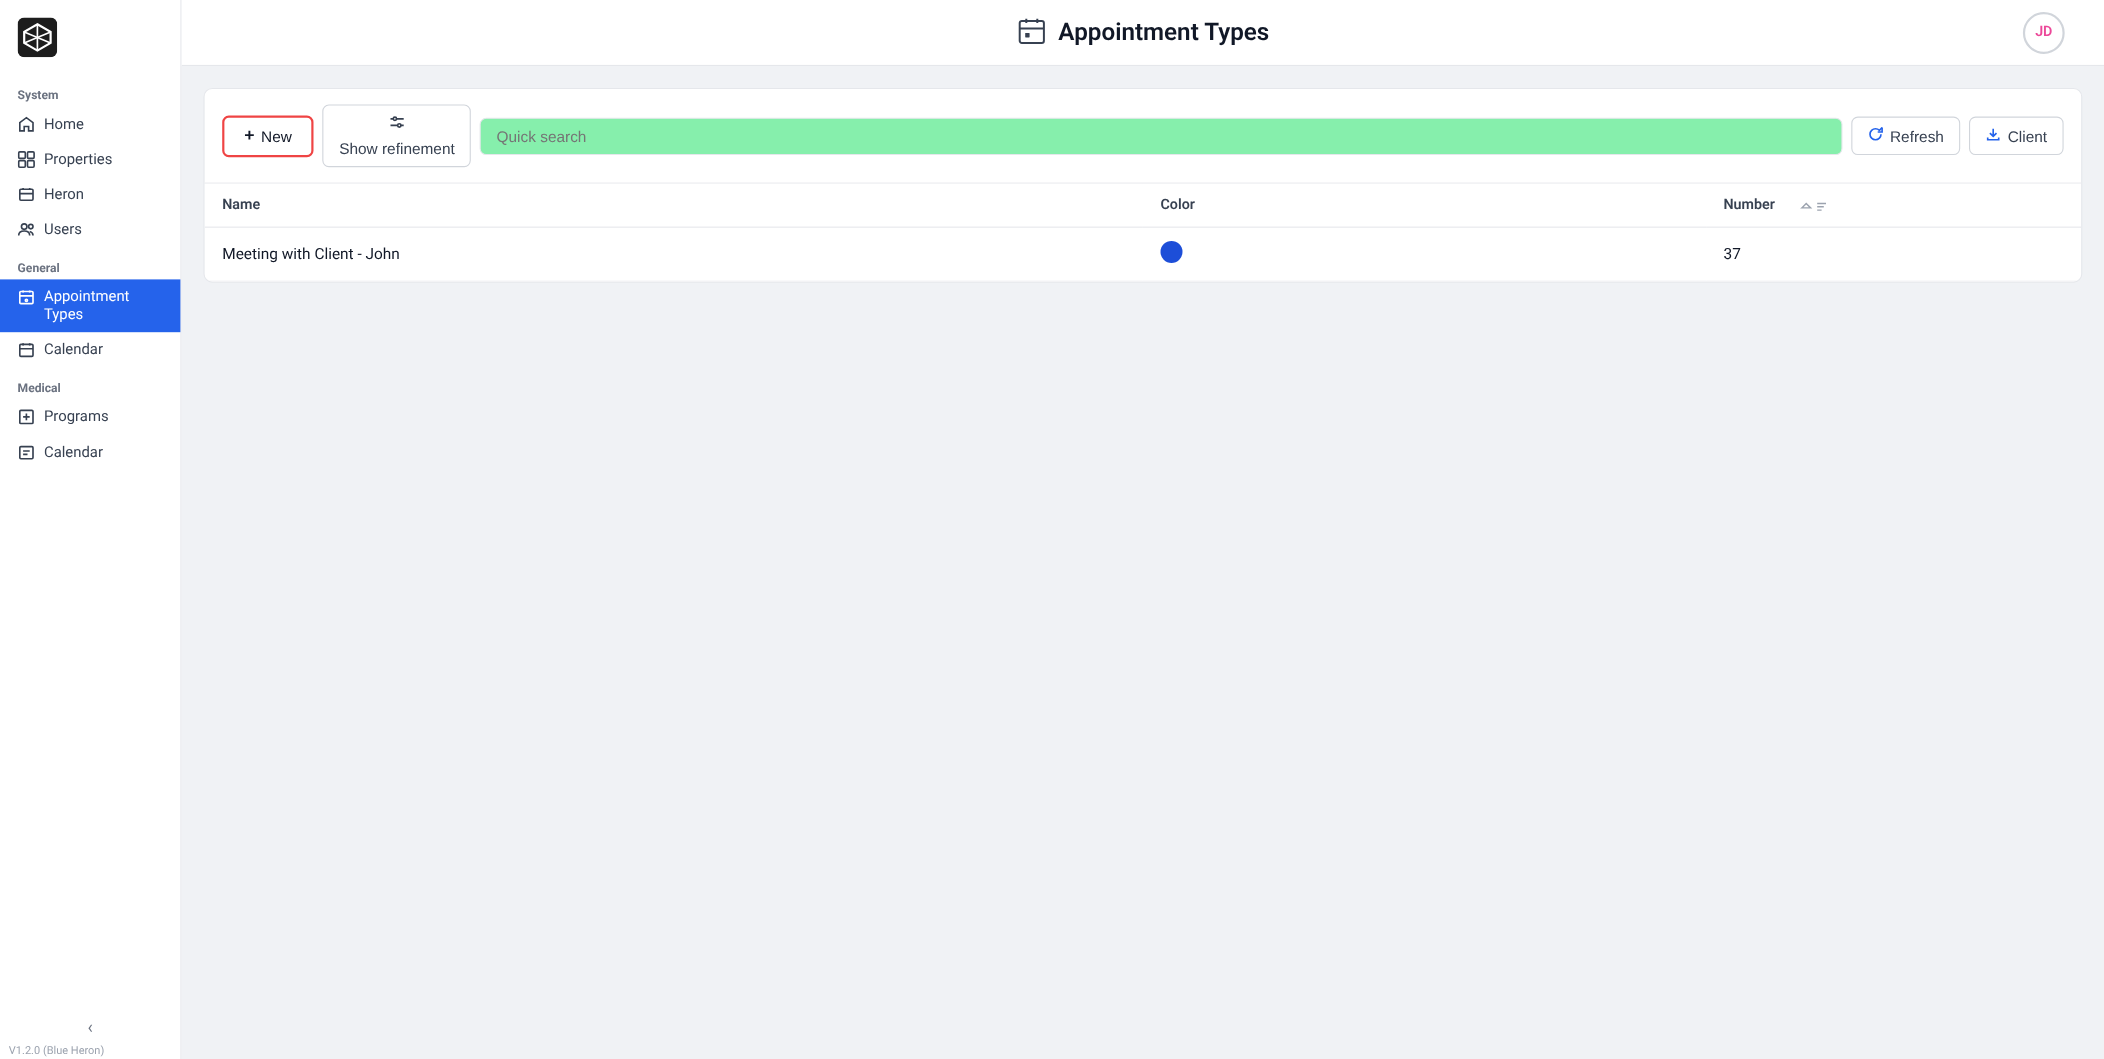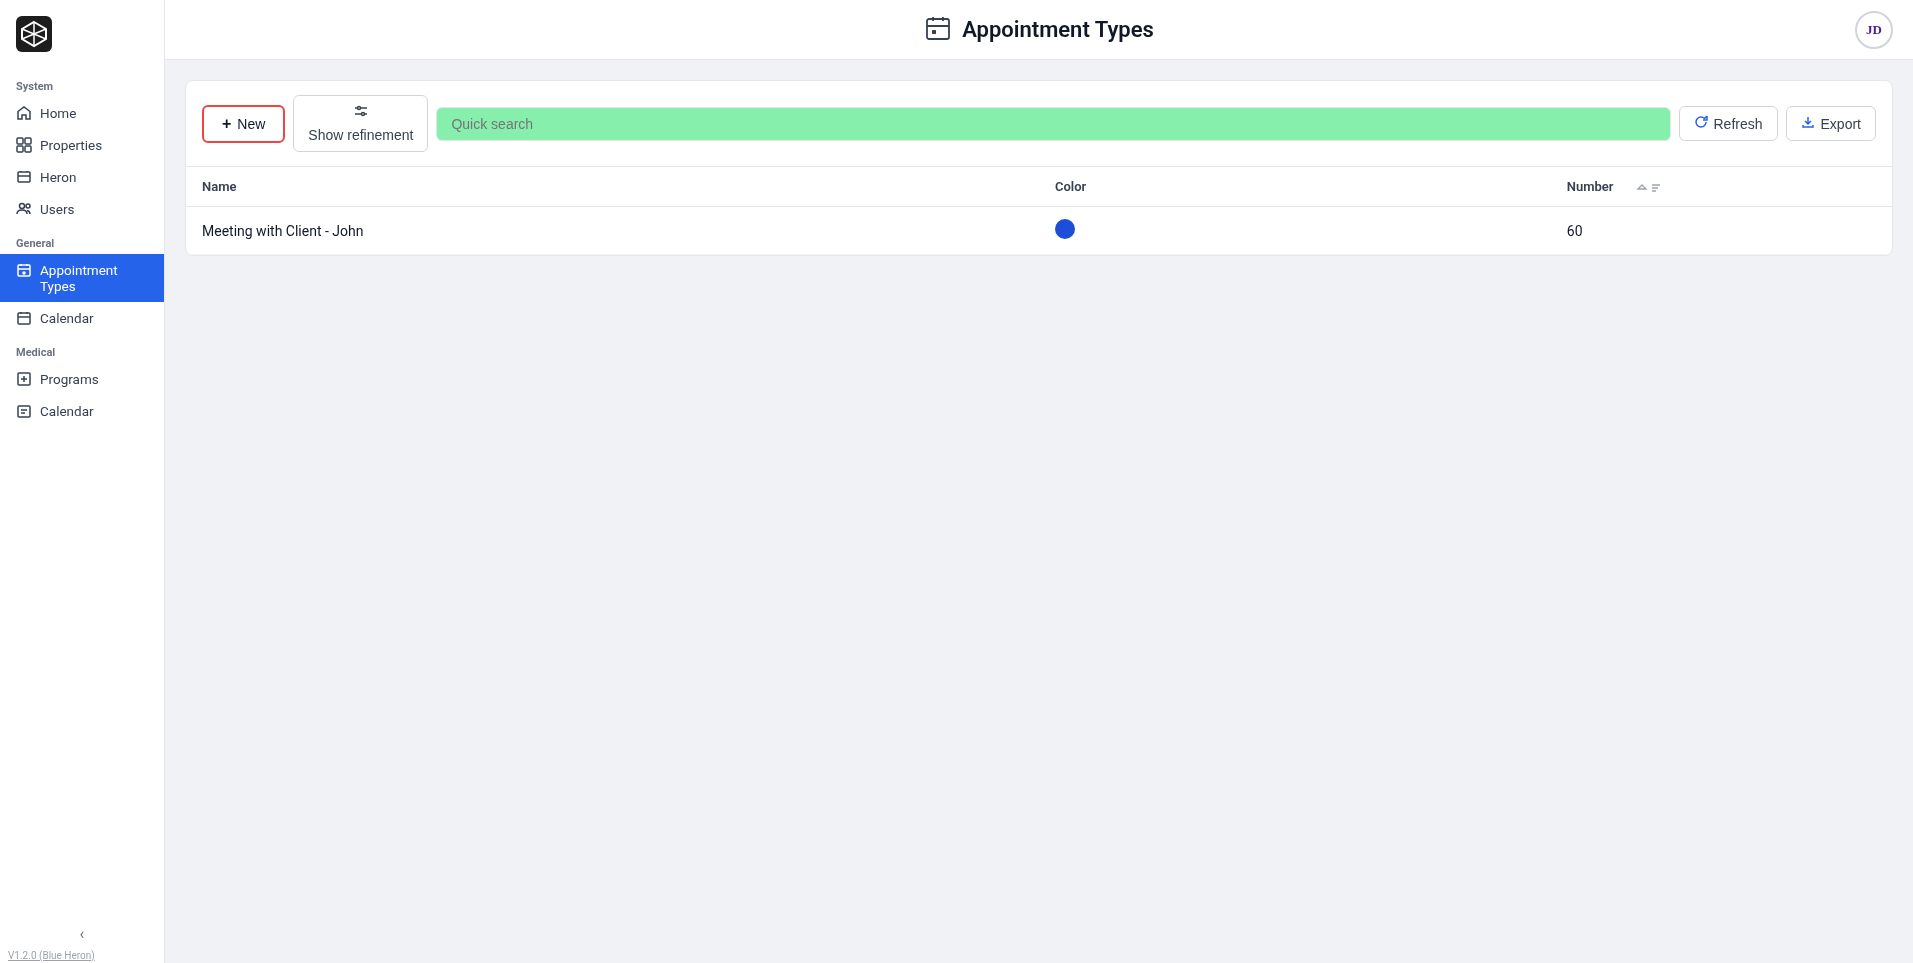--- a/index.html
+++ b/index.html
@@ -81,21 +81,20 @@
       width: 28px;
       height: 28px;
       border-radius: 50%;
     }
     .sidebar-version {
       position: absolute;
       bottom: 2px;
       left: 8px;
       font-size: 10px;
       color: #9ca3af;
-      text-decoration: underline;
     }
 
     
     .main {
       flex: 1;
       display: flex;
       flex-direction: column;
       overflow: hidden;
     }
 
@@ -118,34 +117,33 @@
     .page-title-icon {
       color: #374151;
     }
     .page-title {
       font-size: 22px;
       font-weight: 600;
       color: #111827;
     }
     .user-avatar {
       position: absolute;
-      right: 20px;
+      right: 36px;
       width: 38px;
       height: 38px;
       border-radius: 50%;
       border: 2px solid #d1d5db;
       display: flex;
       align-items: center;
       justify-content: center;
       font-size: 13px;
       font-weight: 600;
-      color: #4c1d95;
-      background: #fff;
-      cursor: pointer;
-      font-family: Liberation Serif, serif;
+      color: #ec4899;
+      background: #fff;
+      cursor: pointer;
     }
 
     
     .content-area {
       flex: 1;
       padding: 20px;
       overflow-y: auto;
     }
     .content-card {
       background: #fff;
@@ -408,21 +406,21 @@
           </span>
           <span>Refresh</span>
         </button>
         <button class="btn-export">
           <span>
             <svg width="14" height="14" viewBox="0 0 14 14" fill="none" stroke="#2563eb" stroke-width="1.5">
               <path d="M2 10v2h10v-2"></path>
               <path d="M7 2v7M4 6l3 3 3-3"></path>
             </svg>
           </span>
-          <span>Export</span>
+          <span>Client</span>
         </button>
       </div>
 
       <table class="data-table">
         <thead>
           <tr>
             <th class="col-name">
               <span>Name</span>
             </th>
             <th class="col-color">
@@ -444,19 +442,19 @@
               </div>
             </th>
           </tr>
         </thead>
         <tbody>
           <tr>
             <td>Meeting with Client - John</td>
             <td>
               <span class="color-dot" style="background-color: #1d4ed8;"></span>
             </td>
-            <td>60</td>
+            <td>37</td>
           </tr>
         </tbody>
       </table>
     </div>
   </div>
 </div>
 
 </body></html>

